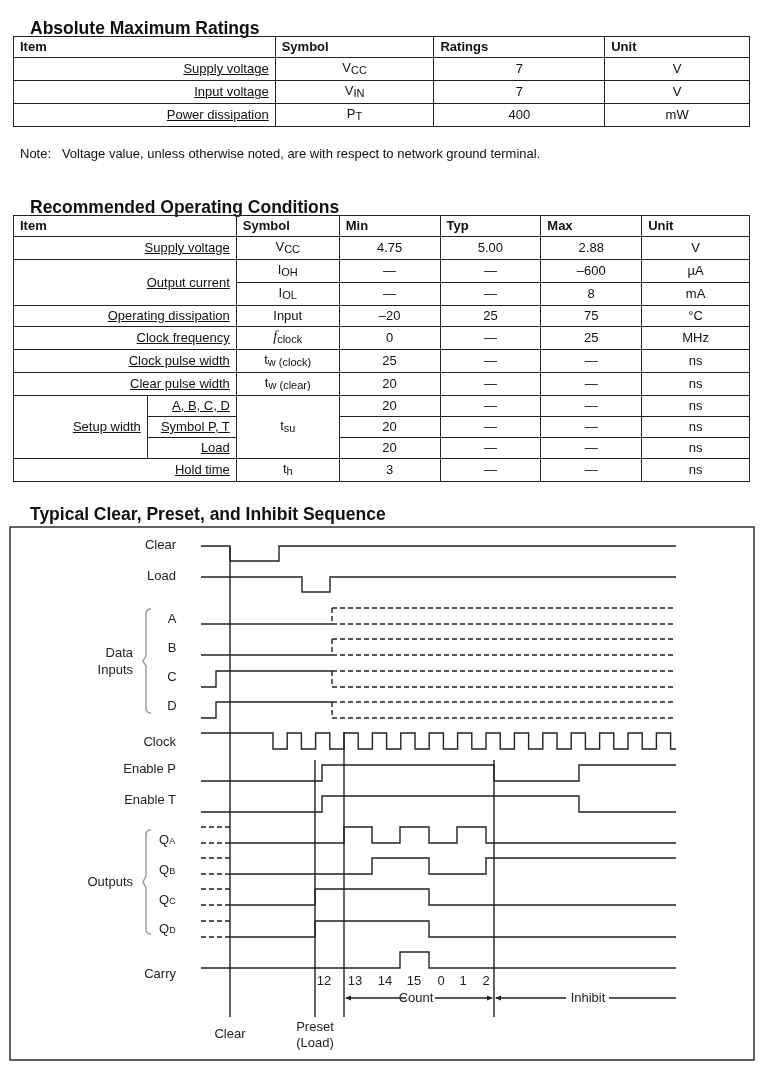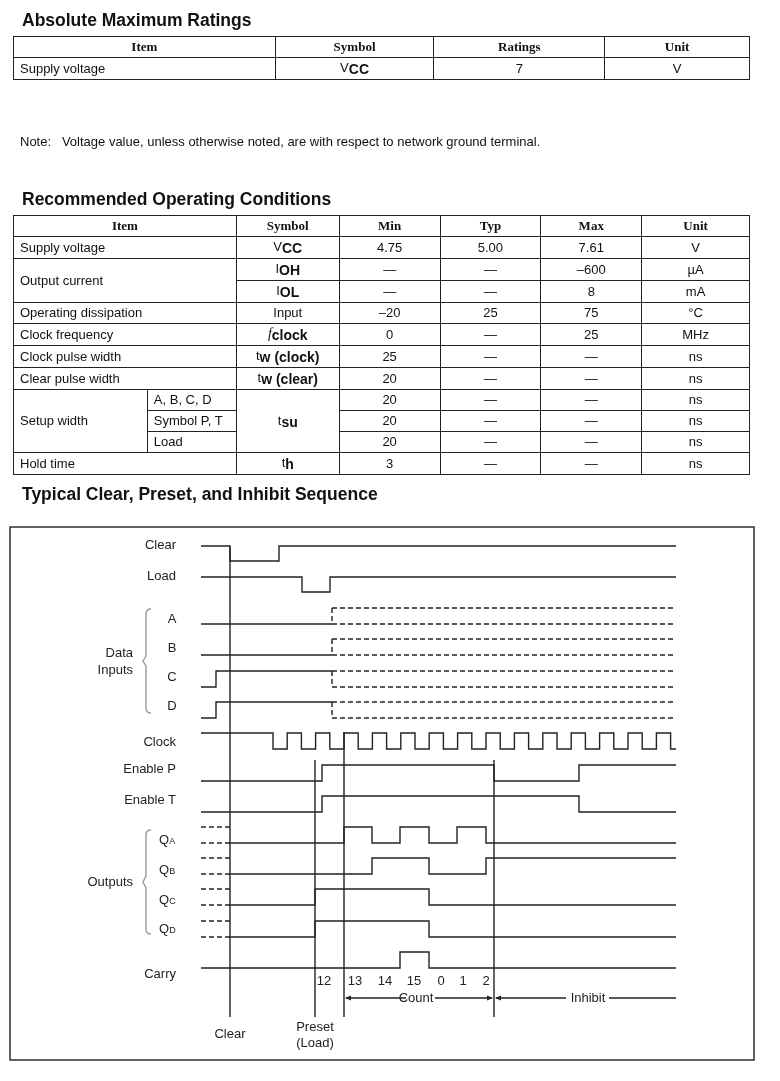--- a/index.html
+++ b/index.html
@@ -1,24 +1,24 @@
 <!DOCTYPE html>
 <html><head>
 <meta charset="utf-8">
 <style>
   html,body{margin:0;padding:0;background:#fff;}
   body{width:780px;height:1081px;position:relative;font-family:"Liberation Sans",sans-serif;color:#111;overflow:hidden;}
-  h2{position:absolute;left:20px;margin:2px;font-size:17.5px;font-weight:bold;letter-spacing:0;}
+  h2{position:absolute;left:20px;margin:10px;font-size:17.5px;font-weight:bold;letter-spacing:0;}
   table{position:absolute;left:13px;border-collapse:collapse;font-size:13px;}
   td,th{border:1px solid #222;padding:0 6px;height:20px;line-height:20px;white-space:nowrap;}
-  th{font-weight:bold;text-align:center;font-family:Liberation Serif, serif;}
+  th{font-weight:bold;text-align:left;}
   td.c{text-align:center;}
-  td.l{text-align:left;}
-  sub{font-size:14px;vertical-align:-2px;font-weight:bold;}
-  .note{position:absolute;left:20px;top:134px;font-size:13px;}
+  td.l{text-align:right;text-decoration:underline;}
+  sub{font-size:11px;vertical-align:-2px;}
+  .note{position:absolute;left:20px;top:146px;font-size:13px;}
   .fi{font-style:italic;font-family:"Liberation Serif",serif;font-size:14px;}
   svg{position:absolute;left:0;top:0;}
   svg text{font-family:"Liberation Sans",sans-serif;font-size:13px;fill:#222;}
 </style>
 </head>
 <body>
 
 <h2 style="top:8px">Absolute Maximum Ratings</h2>
 <table style="top:36px;width:737px">
   <colgroup>
@@ -32,20 +32,32 @@
     <th>Item</th>
     <th>Symbol</th>
     <th>Ratings</th>
     <th>Unit</th>
   </tr>
   <tr>
     <td class="l">Supply voltage</td>
     <td class="c"><span>V</span><sub>CC</sub></td>
     <td class="c">7</td>
     <td class="c">V</td>
+  </tr>
+  <tr>
+    <td class="l">Input voltage</td>
+    <td class="c"><span>V</span><sub>IN</sub></td>
+    <td class="c">7</td>
+    <td class="c">V</td>
+  </tr>
+  <tr>
+    <td class="l">Power dissipation</td>
+    <td class="c"><span>P</span><sub>T</sub></td>
+    <td class="c">400</td>
+    <td class="c">mW</td>
   </tr>
 </tbody>
   </table>
 <div class="note" style="white-space:pre">Note:   Voltage value, unless otherwise noted, are with respect to network ground terminal.</div>
 
 <h2 style="top:187px">Recommended Operating Conditions</h2>
 <table style="top:215px;width:737px">
   <colgroup>
       <col style="width:134px">
       <col style="width:89px">
@@ -62,21 +74,21 @@
     <th>Min</th>
     <th>Typ</th>
     <th>Max</th>
     <th>Unit</th>
   </tr>
   <tr>
     <td colspan="2" class="l">Supply voltage</td>
     <td class="c"><span>V</span><sub>CC</sub></td>
     <td class="c">4.75</td>
     <td class="c">5.00</td>
-    <td class="c">7.61</td>
+    <td class="c">2.88</td>
     <td class="c">V</td>
   </tr>
   <tr>
     <td colspan="2" rowspan="2" class="l">Output current</td>
     <td class="c"><span>I</span><sub>OH</sub></td>
     <td class="c">—</td>
     <td class="c">—</td>
     <td class="c">–600</td>
     <td class="c">µA</td>
   </tr>
@@ -146,21 +158,21 @@
     <td colspan="2" class="l">Hold time</td>
     <td class="c"><span>t</span><sub>h</sub></td>
     <td class="c">3</td>
     <td class="c">—</td>
     <td class="c">—</td>
     <td class="c">ns</td>
   </tr>
 </tbody>
   </table>
 
-<h2 style="top:482px">Typical Clear, Preset, and Inhibit Sequence</h2>
+<h2 style="top:494px">Typical Clear, Preset, and Inhibit Sequence</h2>
 
 <svg width="780" height="1081">
   <g fill="none" stroke="#222" stroke-width="1.4">
     <rect x="10" y="527" width="744" height="533"></rect>
 
     <line x1="230" y1="547" x2="230" y2="1017"></line>
     <line x1="315" y1="760" x2="315" y2="1017"></line>
     <line x1="344" y1="732" x2="344" y2="1017"></line>
     <line x1="494" y1="760" x2="494" y2="1017"></line>
 

